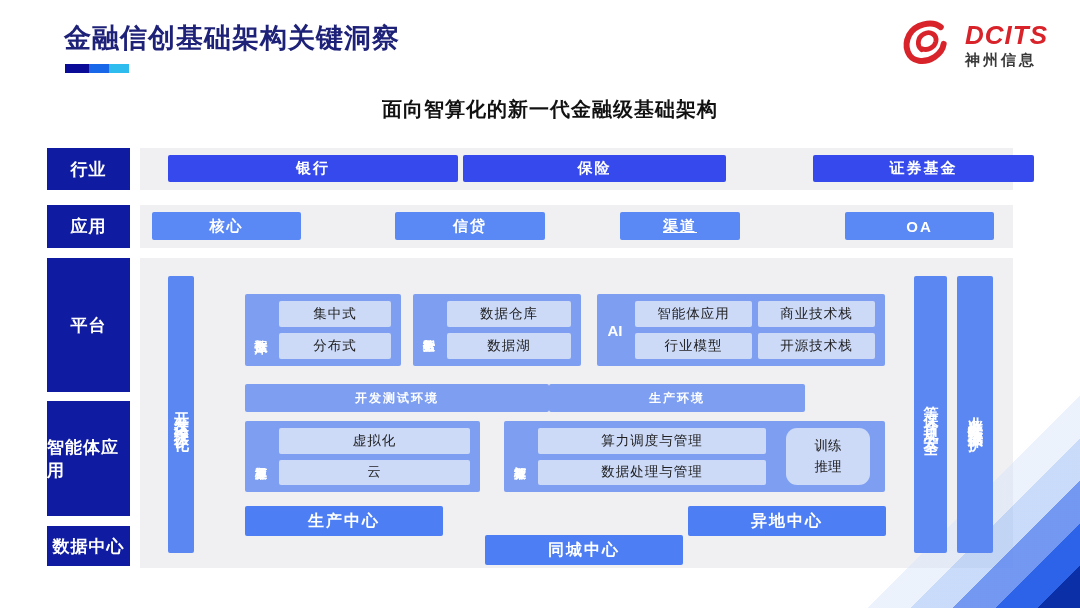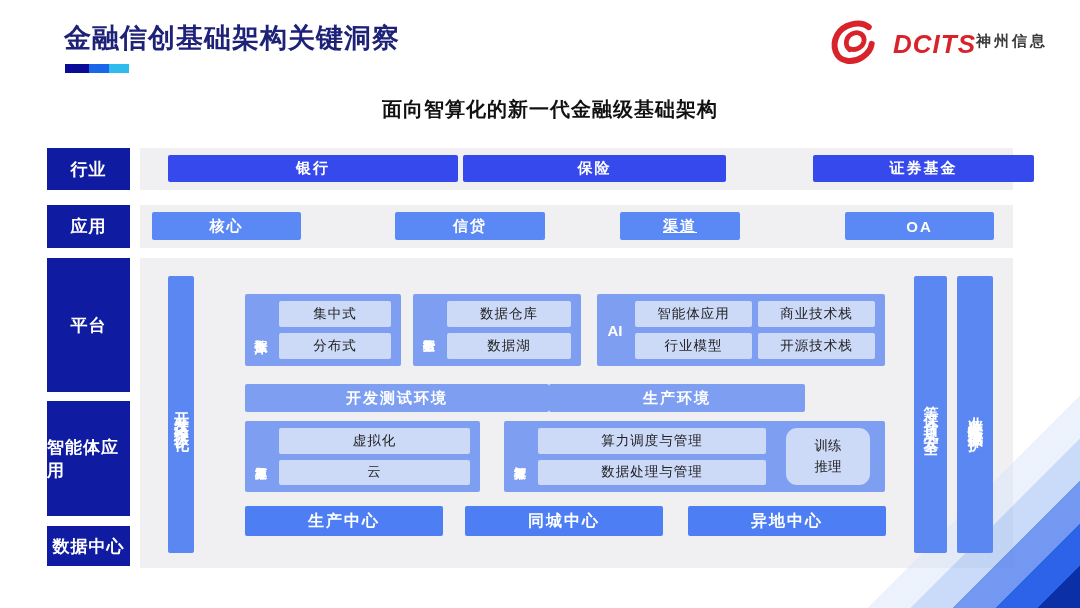--- a/index.html
+++ b/index.html
@@ -11,21 +11,21 @@
   .page-title{
     position:absolute;left:64px;top:20px;font-size:27px;font-weight:800;
     color:var(--title-navy,#1e2178);letter-spacing:1px;
   }
   .underline{position:absolute;left:65px;top:64px;display:flex;height:9px;}
   .underline span{display:block;height:9px;}
   .u0{width:24px;background:var(--underline-0,#0a0b97);}
   .u1{width:20px;background:var(--underline-1,#1767e8);}
   .u2{width:20px;background:var(--underline-2,#2ebcee);}
   .logo{position:absolute;right:32px;top:18px;display:flex;align-items:center;gap:8px;}
-  .logo-text{display:flex;flex-direction:row;line-height:1.05;}
+  .logo-text{display:flex;flex-direction:column;line-height:1.05;}
   .logo-brand{font-size:26px;font-weight:800;font-style:italic;color:var(--logo-red,#d8232a);letter-spacing:1px;}
   .logo-company{font-size:15px;font-weight:700;color:#3a3a3a;letter-spacing:3px;margin-top:2px;}
   .diagram-title{
     position:absolute;left:20px;top:96px;width:1060px;text-align:center;
     font-size:20px;font-weight:800;color:#111;letter-spacing:1px;
   }
   
   .side-box{
     position:absolute;left:47px;width:83px;background:var(--sidebar-navy,#0f1ba0);
     color:#fff;font-weight:700;font-size:17px;display:flex;align-items:center;justify-content:center;
@@ -34,21 +34,21 @@
   
   .strip{position:absolute;left:140px;width:873px;background:var(--panel-gray,#f0f0f2);}
   
   .btn{
     position:absolute;display:flex;align-items:center;justify-content:center;
     color:#fff;font-weight:700;border-radius:2px;z-index:2;
   }
   .btn-ind{height:27px;top:155px;background:var(--primary-blue,#3549ec);font-size:15px;letter-spacing:2px;}
   .btn-app{height:28px;top:212px;background:var(--light-blue,#5a89f5);font-size:15px;letter-spacing:2px;}
   .btn-center{height:30px;top:506px;background:var(--center-blue,#4d7ef3);font-size:16px;letter-spacing:2px;}
-  .env-bar{height:28px;top:384px;background:var(--group-blue,#7e9ff1);font-size:15px;letter-spacing:2px;}
+  .env-bar{height:28px;top:384px;background:var(--group-blue,#7e9ff1);font-size:12px;letter-spacing:2px;}
   
   .vbar{
     position:absolute;top:276px;height:277px;background:var(--bar-blue,#5b87f3);
     color:#fff;font-weight:700;border-radius:2px;z-index:2;
     writing-mode:vertical-rl;text-orientation:upright;
     display:flex;align-items:center;justify-content:center;font-size:15px;
   }
   
   .group{
     position:absolute;background:var(--group-blue,#7e9ff1);border-radius:2px;z-index:2;
@@ -181,16 +181,16 @@
     <div class="chip-col" style="flex:0 0 228px;">
       <div class="chip">算力调度与管理</div>
       <div class="chip">数据处理与管理</div>
     </div>
     <div class="side-chip">
       <span>训练推理</span>
     </div>
   </div>
 
   <div class="btn btn-center" style="left:245px;width:198px;">生产中心</div>
-  <div class="btn btn-center" style="left:465px;width:198px;">同城中心</div>
+  <div class="btn btn-center" style="left:485px;width:198px;margin-top:29px;">同城中心</div>
   <div class="btn btn-center" style="left:688px;width:198px;">异地中心</div>
 
 </div>
 
 </body></html>

